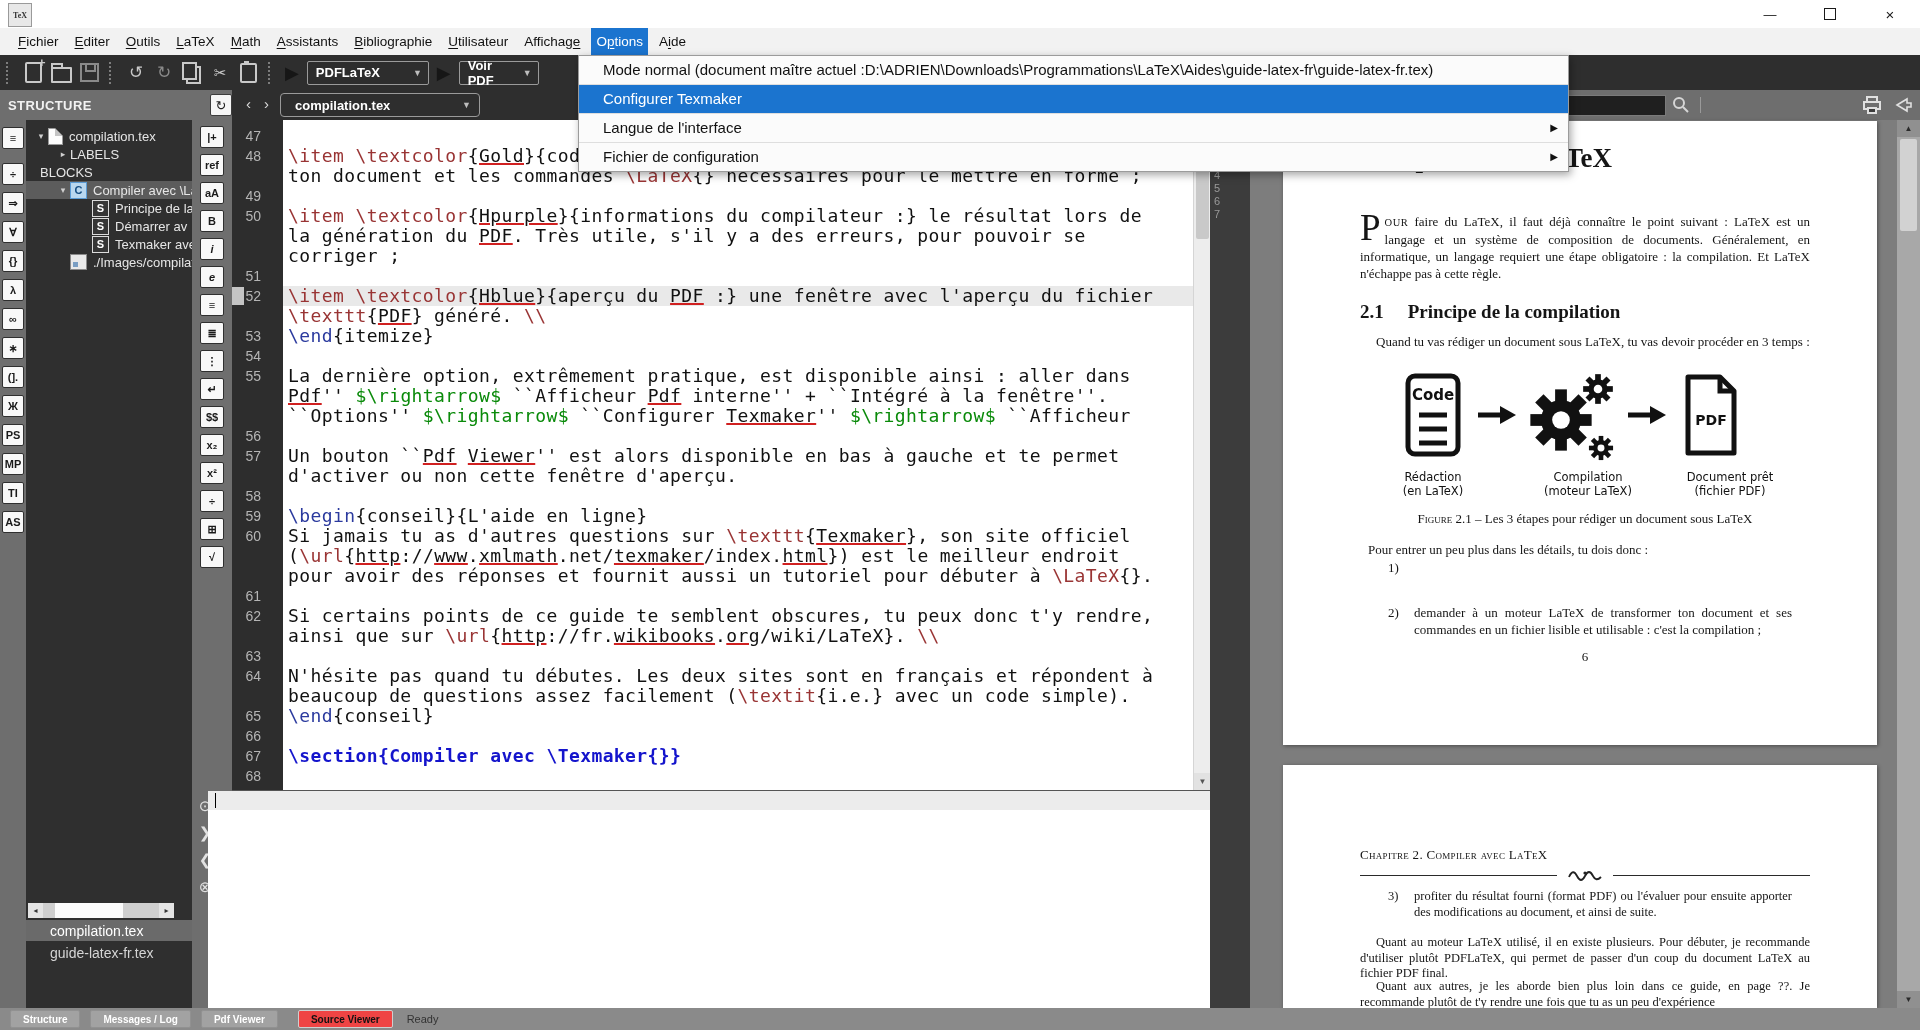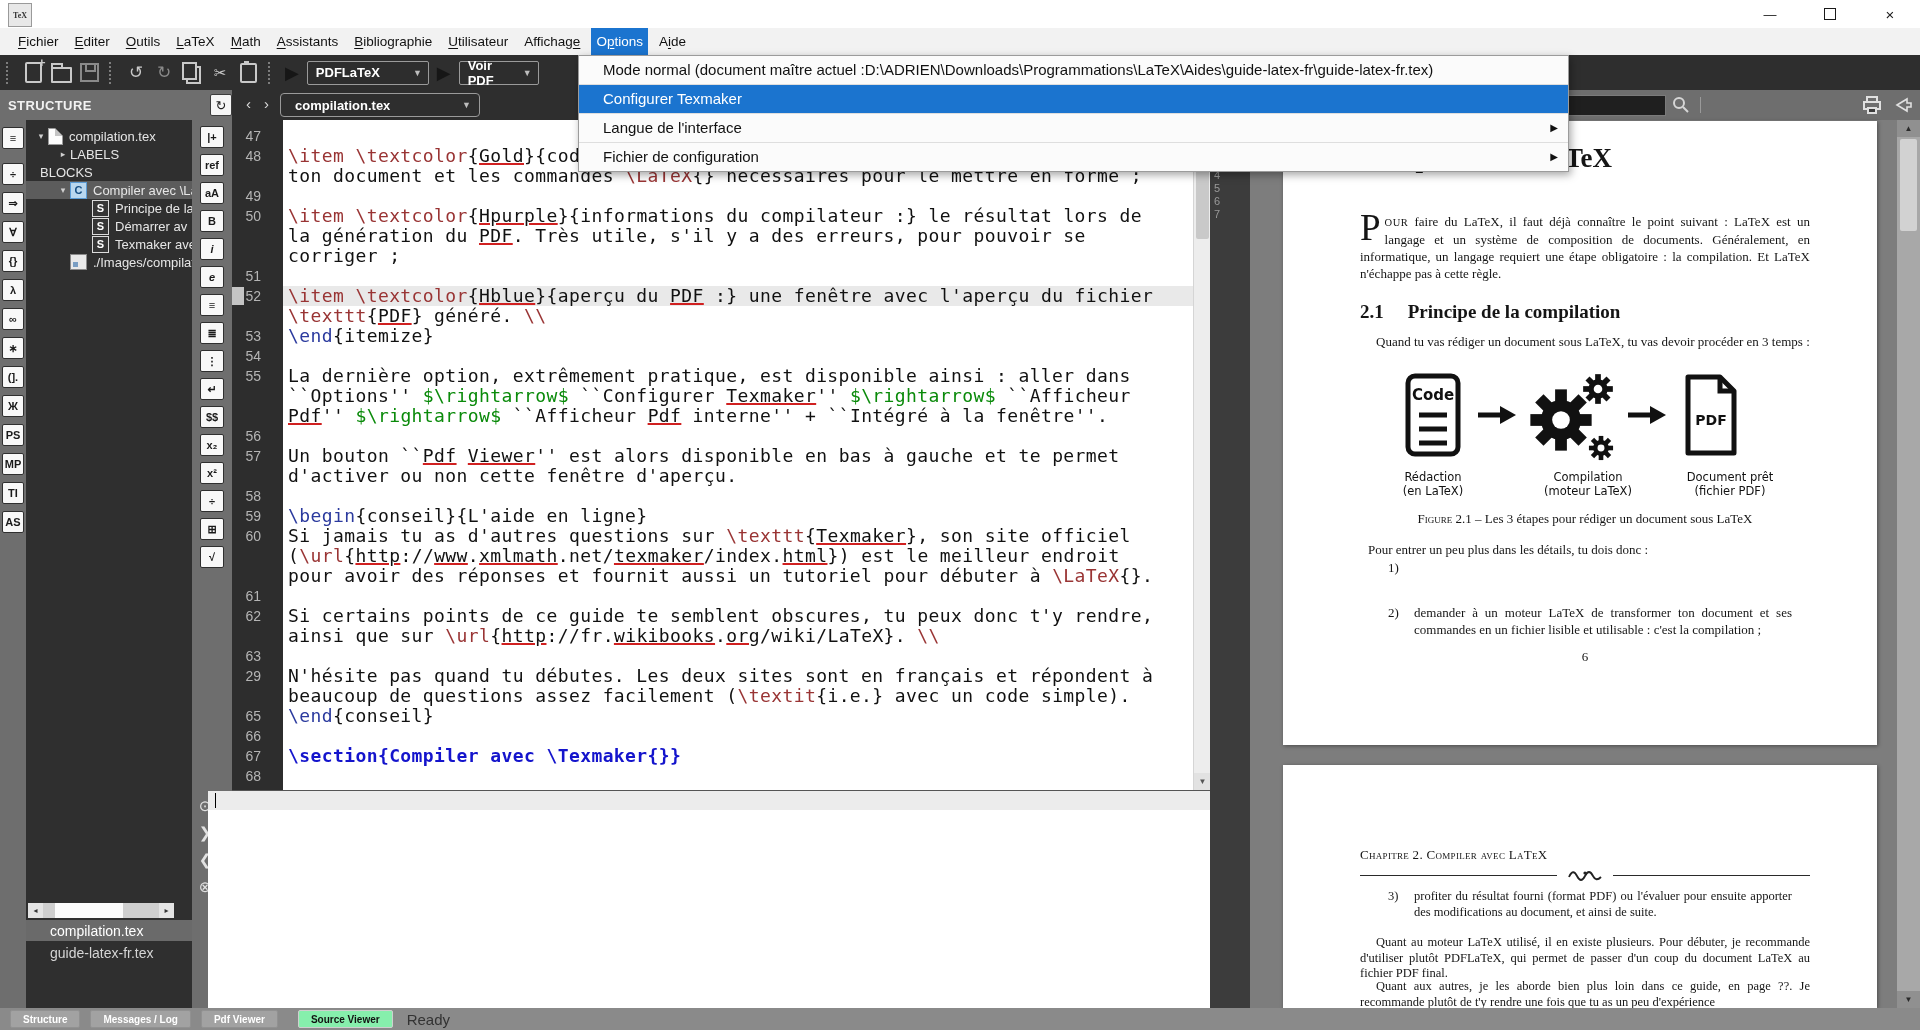--- a/index.html
+++ b/index.html
@@ -135,22 +135,22 @@
   .p2 .pdf-para{font-size:12.5px;line-height:15.5px;}
   .p2 .pdf-li{font-size:12.5px;line-height:15.5px;}
   .pdf-header{font-size:13px;letter-spacing:.3px;}
   .rule{display:flex;align-items:center;}
   .rule .l{flex:1;height:1px;background:#2a2a2a;}
   .rule svg{margin:0 10px;}
   
   .statusbar{position:absolute;left:0;top:1008px;width:1920px;height:22px;background:#8a8a8a;display:flex;align-items:center;padding-left:10px;box-sizing:border-box;}
   .sbtn{height:16px;padding:0 12px;margin-right:10px;background:#a2a2a2;border:1px solid #919191;border-radius:2px;
         color:#fff;font-size:10px;font-weight:bold;display:flex;align-items:center;white-space:nowrap;}
-  .sbtn.active{background:#86efac;color:#111;border-color:#cfcfcf;margin-left:10px;}
-  .ready{font-size:15px;color:#333;margin-left:4px;}
+  .sbtn.active{background:#ef4444;color:#111;border-color:#cfcfcf;margin-left:10px;}
+  .ready{font-size:11px;color:#333;margin-left:4px;}
   
   .options-menu{position:absolute;left:578px;top:55px;width:989px;background:#fbfbfb;border:1px solid #9b9b9b;
                 box-shadow:2px 3px 8px rgba(0,0,0,.35);z-index:50;}
   .omi{position:relative;height:28px;line-height:28px;padding-left:24px;font-size:15px;color:#111;
        border-top:1px solid #dedede;white-space:nowrap;overflow:hidden;}
   .omi:first-child{border-top:none;}
   .omi.hilite{background:#1b74cf;color:#fff;}
   .omi .subarrow{position:absolute;right:10px;top:0;font-size:10px;}
 </style>
 </head>
@@ -397,25 +397,25 @@
         <div class="erow">
           <div class="g">54</div>
           <div class="ln"></div>
         </div>
         <div class="erow">
           <div class="g">55</div>
           <div class="ln"><span class="tk-t">La dernière option, extrêmement pratique, est disponible ainsi : aller dans</span></div>
         </div>
         <div class="erow">
           <div class="g"></div>
+          <div class="ln"><span class="tk-u">Pdf</span><span class="tk-t">'' </span><span class="tk-m">$\rightarrow$</span><span class="tk-t"> ``Afficheur </span><span class="tk-u">Pdf</span><span class="tk-t"> interne'' + ``Intégré à la fenêtre''.</span></div>
+        </div>
+        <div class="erow">
+          <div class="g"></div>
           <div class="ln"><span class="tk-t">``Options'' </span><span class="tk-m">$\rightarrow$</span><span class="tk-t"> ``Configurer </span><span class="tk-u">Texmaker</span><span class="tk-t">'' </span><span class="tk-m">$\rightarrow$</span><span class="tk-t"> ``Afficheur</span></div>
-        </div>
-        <div class="erow">
-          <div class="g"></div>
-          <div class="ln"><span class="tk-u">Pdf</span><span class="tk-t">'' </span><span class="tk-m">$\rightarrow$</span><span class="tk-t"> ``Afficheur </span><span class="tk-u">Pdf</span><span class="tk-t"> interne'' + ``Intégré à la fenêtre''.</span></div>
         </div>
         <div class="erow">
           <div class="g">56</div>
           <div class="ln"></div>
         </div>
         <div class="erow">
           <div class="g">57</div>
           <div class="ln"><span class="tk-t">Un bouton ``</span><span class="tk-u">Pdf</span><span class="tk-t"> </span><span class="tk-u">Viewer</span><span class="tk-t">'' est alors disponible en bas à gauche et te permet</span></div>
         </div>
         <div class="erow">
@@ -452,21 +452,21 @@
         </div>
         <div class="erow">
           <div class="g"></div>
           <div class="ln"><span class="tk-t">ainsi que sur </span><span class="tk-c">\url</span><span class="tk-t">{</span><span class="tk-u">http</span><span class="tk-t">://fr.</span><span class="tk-u">wikibooks</span><span class="tk-t">.</span><span class="tk-u">org</span><span class="tk-t">/wiki/LaTeX}. </span><span class="tk-c">\\</span></div>
         </div>
         <div class="erow">
           <div class="g">63</div>
           <div class="ln"></div>
         </div>
         <div class="erow">
-          <div class="g">29</div>
+          <div class="g">64</div>
           <div class="ln"><span class="tk-t">N'hésite pas quand tu débutes. Les deux sites sont en français et répondent à</span></div>
         </div>
         <div class="erow">
           <div class="g"></div>
           <div class="ln"><span class="tk-t">beaucoup de questions assez facilement (</span><span class="tk-c">\textit</span><span class="tk-t">{i.e.} avec un code simple).</span></div>
         </div>
         <div class="erow">
           <div class="g">65</div>
           <div class="ln"><span class="tk-e">\end</span><span class="tk-t">{conseil}</span></div>
         </div>

